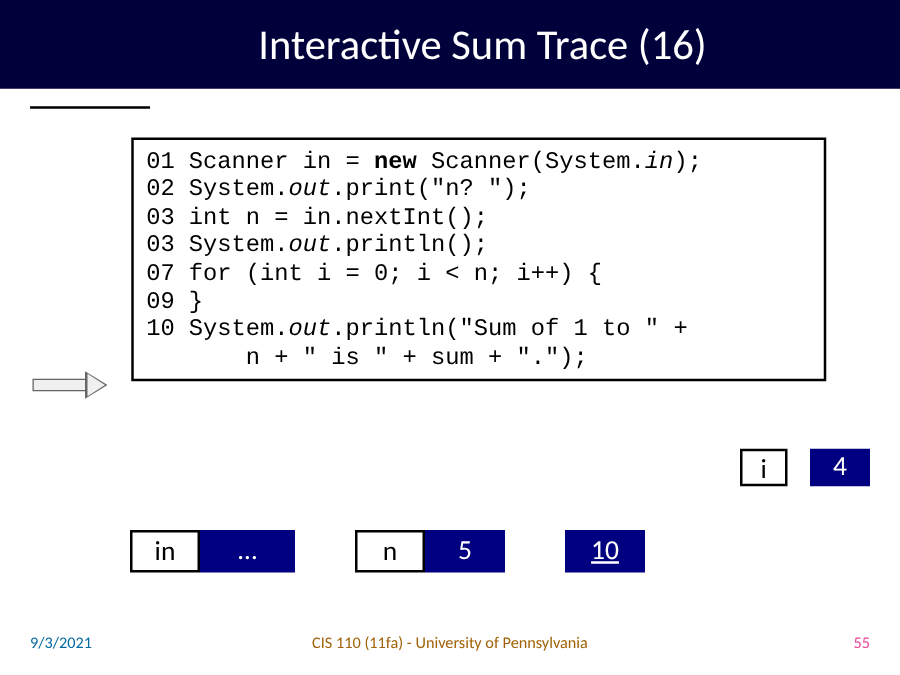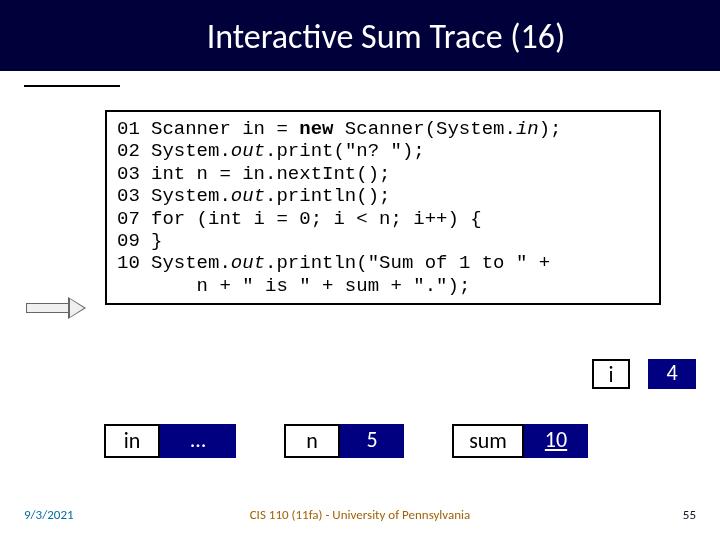--- a/index.html
+++ b/index.html
@@ -137,21 +137,21 @@
     left: 0; right: 0;
     text-align: center;
     font-size: 13px;
     color: #a16207;
   }
   .footer-num {
     position: absolute;
     bottom: 18px;
     right: 24px;
     font-size: 13px;
-    color: #0f172a;
+    color: #ec4899;
   }
 </style>
 </head>
 <body>
 
 <div class="title-bar">Interactive Sum Trace (16)</div>
 <div class="title-underline"></div>
 
 <div class="arrow">
   <div class="shaft"></div>
@@ -172,19 +172,18 @@
 <div class="i-label">i</div>
 <div class="i-value">4</div>
 
 <div class="var-row">
   <div class="var-label" style="width:56px">in</div>
   <div class="var-value" style="width:76px">…</div>
   <div style="width:48px"></div>
   <div class="var-label" style="width:56px">n</div>
   <div class="var-value" style="width:64px">5</div>
   <div style="width:48px"></div>
-  <div class="var-label" style="width:72px">sum</div>
   <div class="var-value" style="width:64px;text-decoration:underline">10</div>
 </div>
 
 <div class="footer-date">9/3/2021</div>
 <div class="footer-center">CIS 110 (11fa) - University of Pennsylvania</div>
 <div class="footer-num">55</div>
 
 </body></html>

